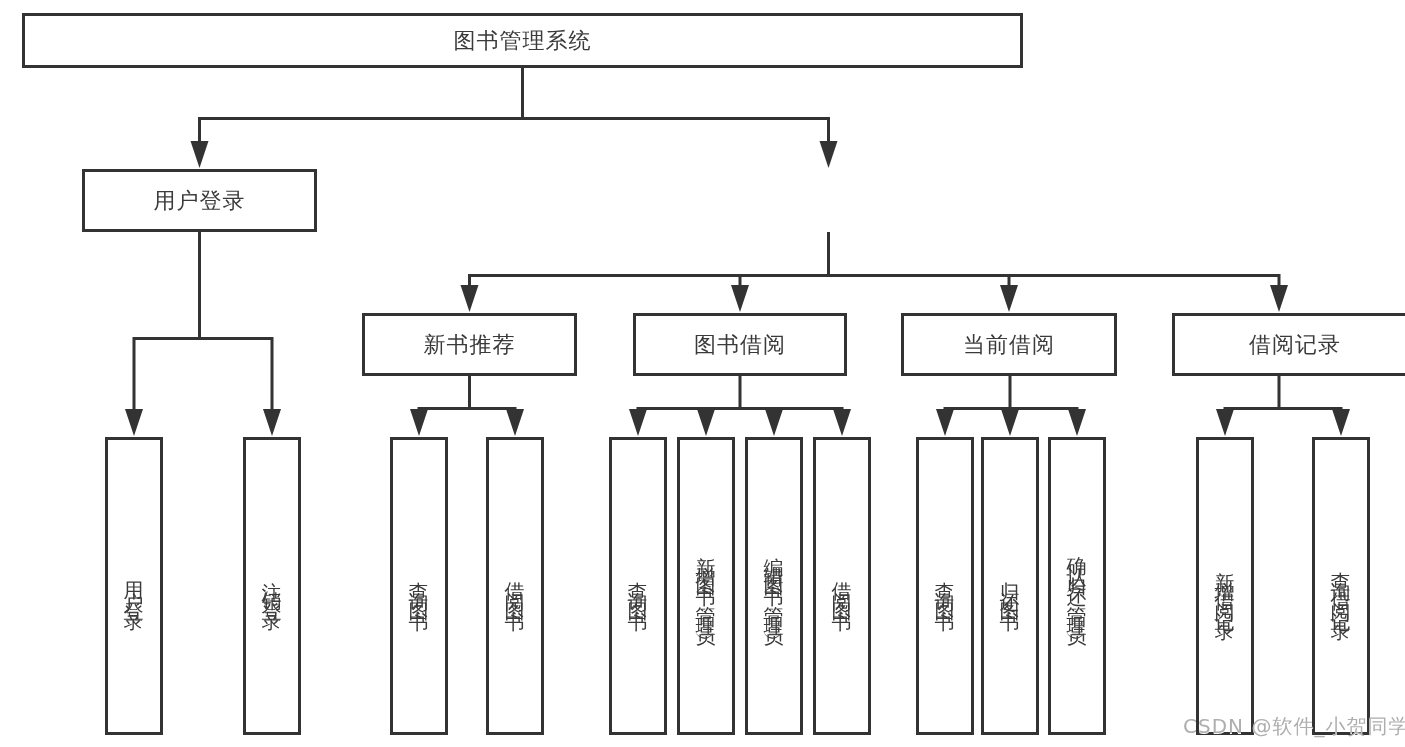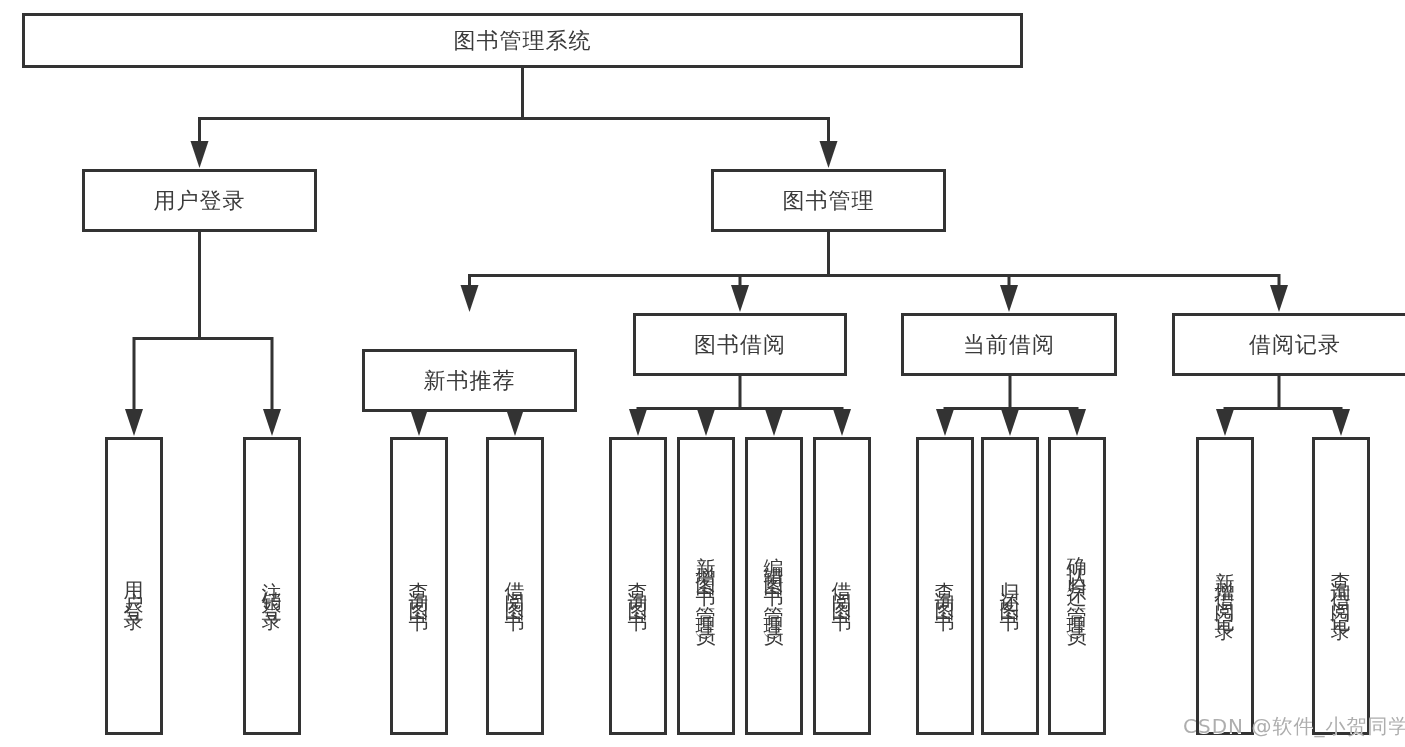--- a/index.html
+++ b/index.html
@@ -56,23 +56,22 @@
       <polygon points="1001,409 1019,409 1010,436"></polygon>
       <polygon points="1068,409 1086,409 1077,436"></polygon>
       <polygon points="1216,409 1234,409 1225,436"></polygon>
       <polygon points="1332,409 1350,409 1341,436"></polygon>
     </g>
   </svg>
 
   <div class="node h" style="left:22px;top:13px;width:1001px;height:55px;">图书管理系统</div>
 
   <div class="node h" style="left:82px;top:169px;width:235px;height:63px;">用户登录</div>
-  <div class="node h" style="left:711px;top:169px;width:235px;height:63px;">图书管理</div>
 
-  <div class="node h" style="left:362px;top:313px;width:215px;height:63px;margin-top:36px;">新书推荐</div>
+  <div class="node h" style="left:362px;top:313px;width:215px;height:63px;">新书推荐</div>
   <div class="node h" style="left:901px;top:313px;width:216px;height:63px;">当前借阅</div>
   <div class="node h" style="left:633px;top:313px;width:214px;height:63px;">图书借阅</div>
   <div class="node h" style="left:1172px;top:313px;width:246px;height:63px;">借阅记录</div>
 
   <div class="node v" style="left:105px;top:437px;width:58px;height:298px;">用户登录</div>
   <div class="node v" style="left:243px;top:437px;width:58px;height:298px;">注销登录</div>
 
   <div class="node v" style="left:390px;top:437px;width:58px;height:298px;">查询图书</div>
   <div class="node v" style="left:486px;top:437px;width:58px;height:298px;">借阅图书</div>
 

